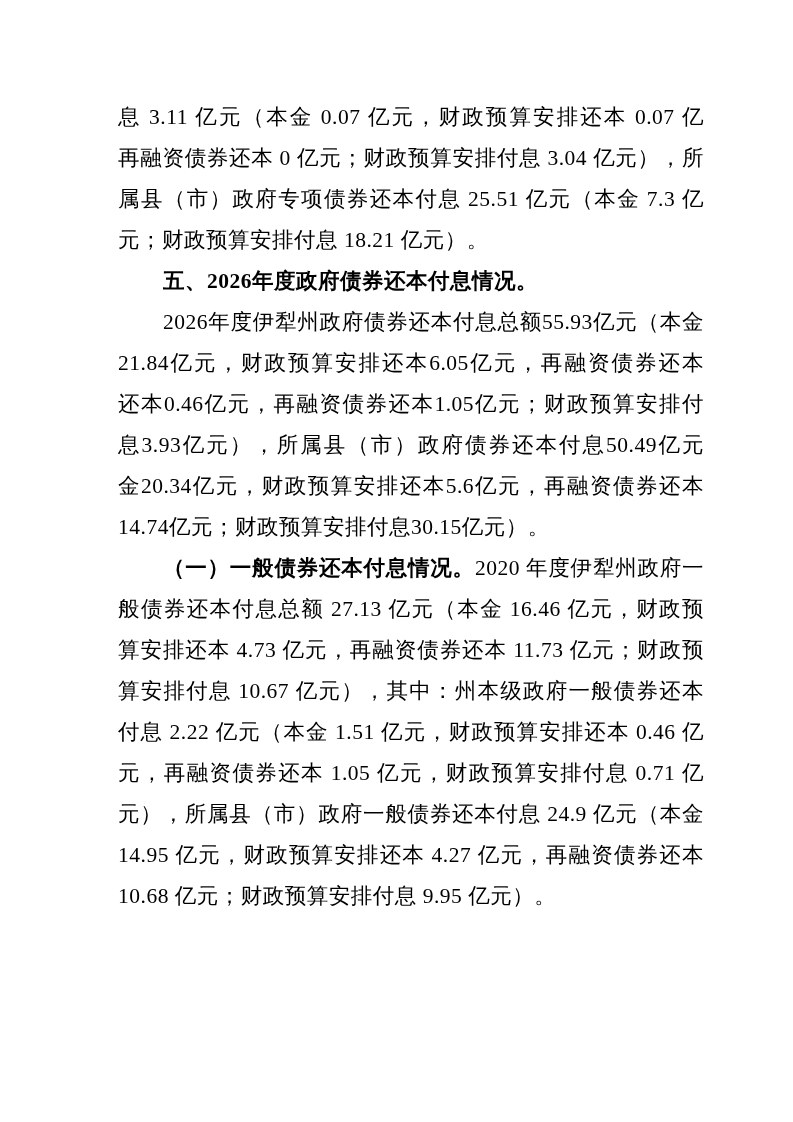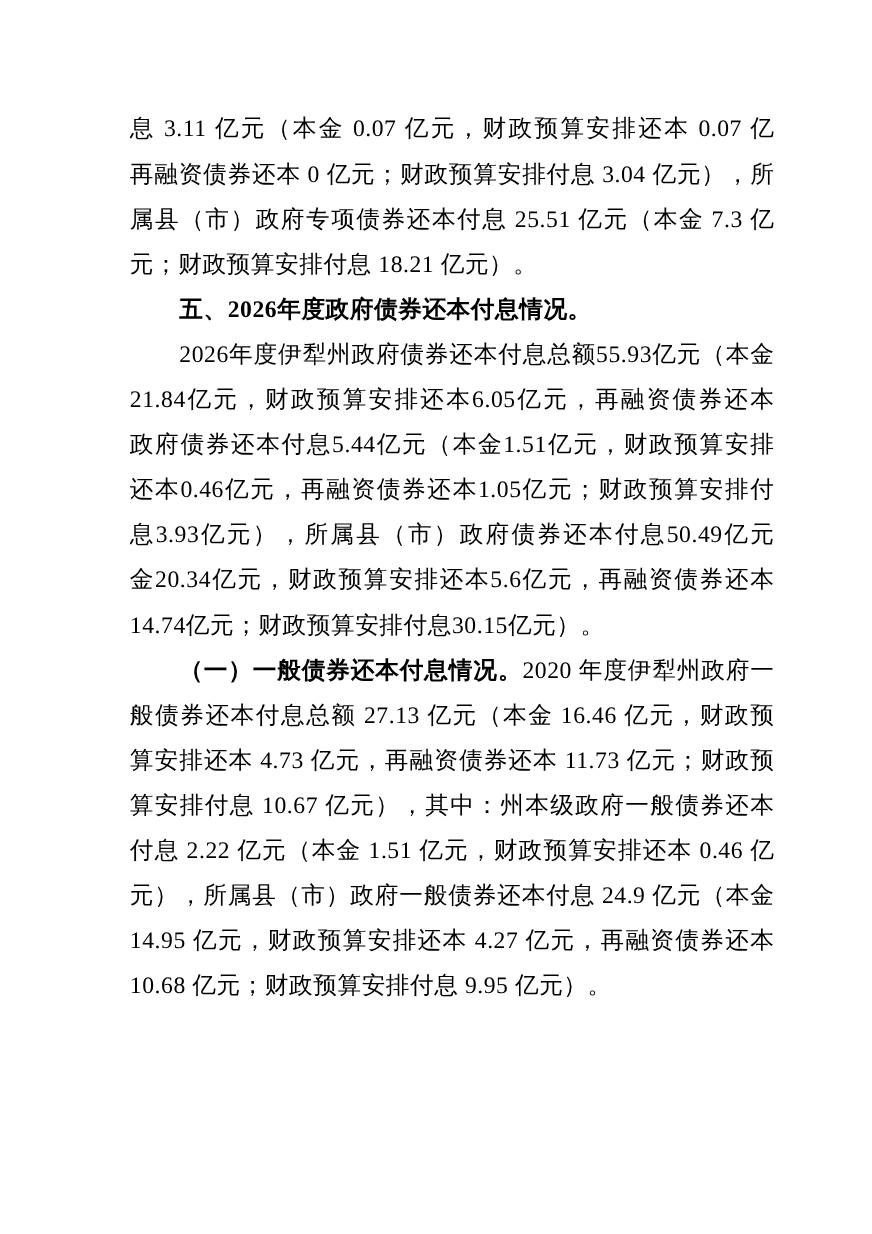--- a/index.html
+++ b/index.html
@@ -45,26 +45,26 @@
 <body>
 
 <div id="doc">
     <div class="line"><span>息 3.11 亿元（本金 0.07 亿元，财政预算安排还本 0.07 亿元，</span></div>
     <div class="line"><span>再融资债券还本 0 亿元；财政预算安排付息 3.04 亿元），所</span></div>
     <div class="line"><span>属县（市）政府专项债券还本付息 25.51 亿元（本金 7.3 亿</span></div>
     <div class="line last"><span>元；财政预算安排付息 18.21 亿元）。</span></div>
     <div class="line last indent"><span class="bold">五、2026年度政府债券还本付息情况。</span></div>
     <div class="line indent"><span>2026年度伊犁州政府债券还本付息总额55.93亿元（本金</span></div>
     <div class="line"><span>21.84亿元，财政预算安排还本6.05亿元，再融资债券还本</span></div>
-    <div class="line"><span>政府债券还本付息5.44亿元（本金1.51亿元，财政预算安排</span></div>
     <div class="line"><span>还本0.46亿元，再融资债券还本1.05亿元；财政预算安排付</span></div>
     <div class="line"><span>息3.93亿元），所属县（市）政府债券还本付息50.49亿元（本</span></div>
     <div class="line"><span>金20.34亿元，财政预算安排还本5.6亿元，再融资债券还本</span></div>
     <div class="line last"><span>14.74亿元；财政预算安排付息30.15亿元）。</span></div>
     <div class="line indent"><span class="bold">（一）一般债券还本付息情况。</span><span>2020 年度伊犁州政府一</span></div>
     <div class="line"><span>般债券还本付息总额 27.13 亿元（本金 16.46 亿元，财政预</span></div>
     <div class="line"><span>算安排还本 4.73 亿元，再融资债券还本 11.73 亿元；财政预</span></div>
     <div class="line"><span>算安排付息 10.67 亿元），其中：州本级政府一般债券还本</span></div>
     <div class="line"><span>付息 2.22 亿元（本金 1.51 亿元，财政预算安排还本 0.46 亿</span></div>
+    <div class="line"><span>元，再融资债券还本 1.05 亿元，财政预算安排付息 0.71 亿</span></div>
     <div class="line"><span>元），所属县（市）政府一般债券还本付息 24.9 亿元（本金</span></div>
     <div class="line"><span>14.95 亿元，财政预算安排还本 4.27 亿元，再融资债券还本</span></div>
     <div class="line last"><span>10.68 亿元；财政预算安排付息 9.95 亿元）。</span></div>
   </div>
 
 </body></html>

